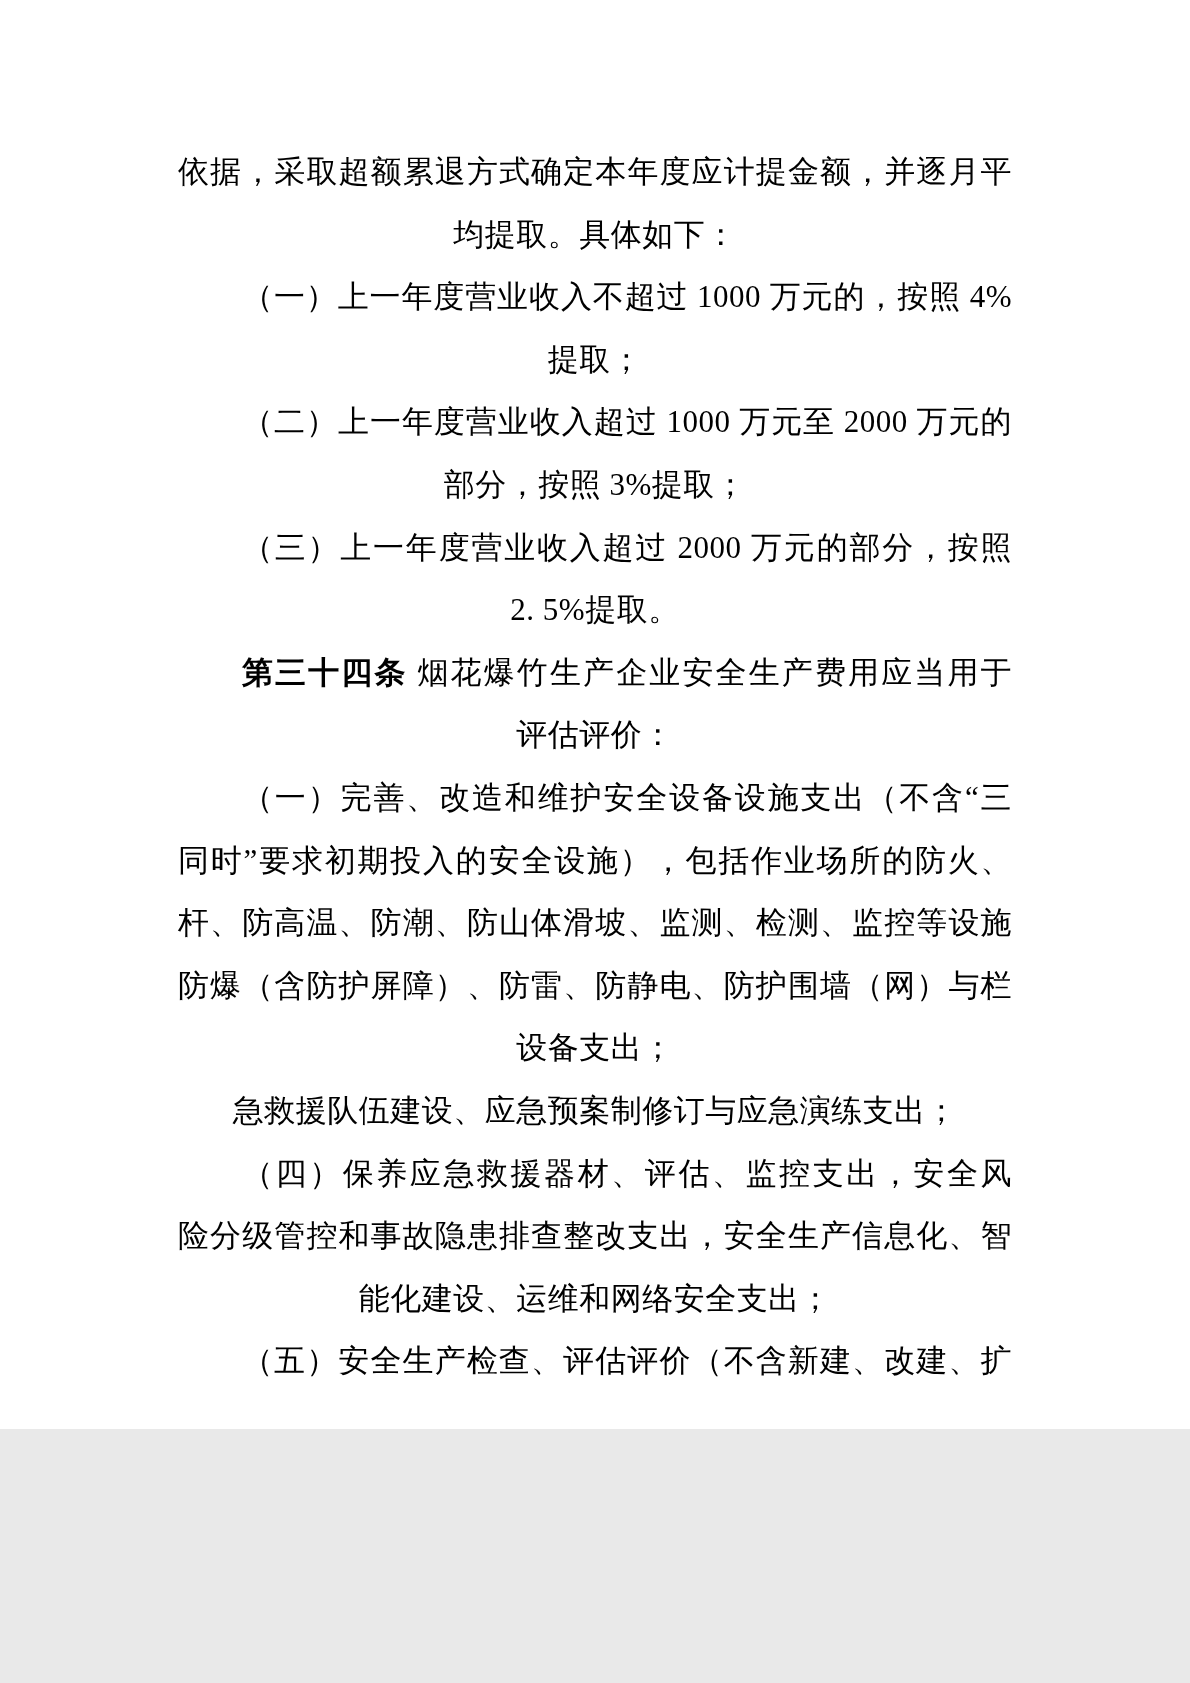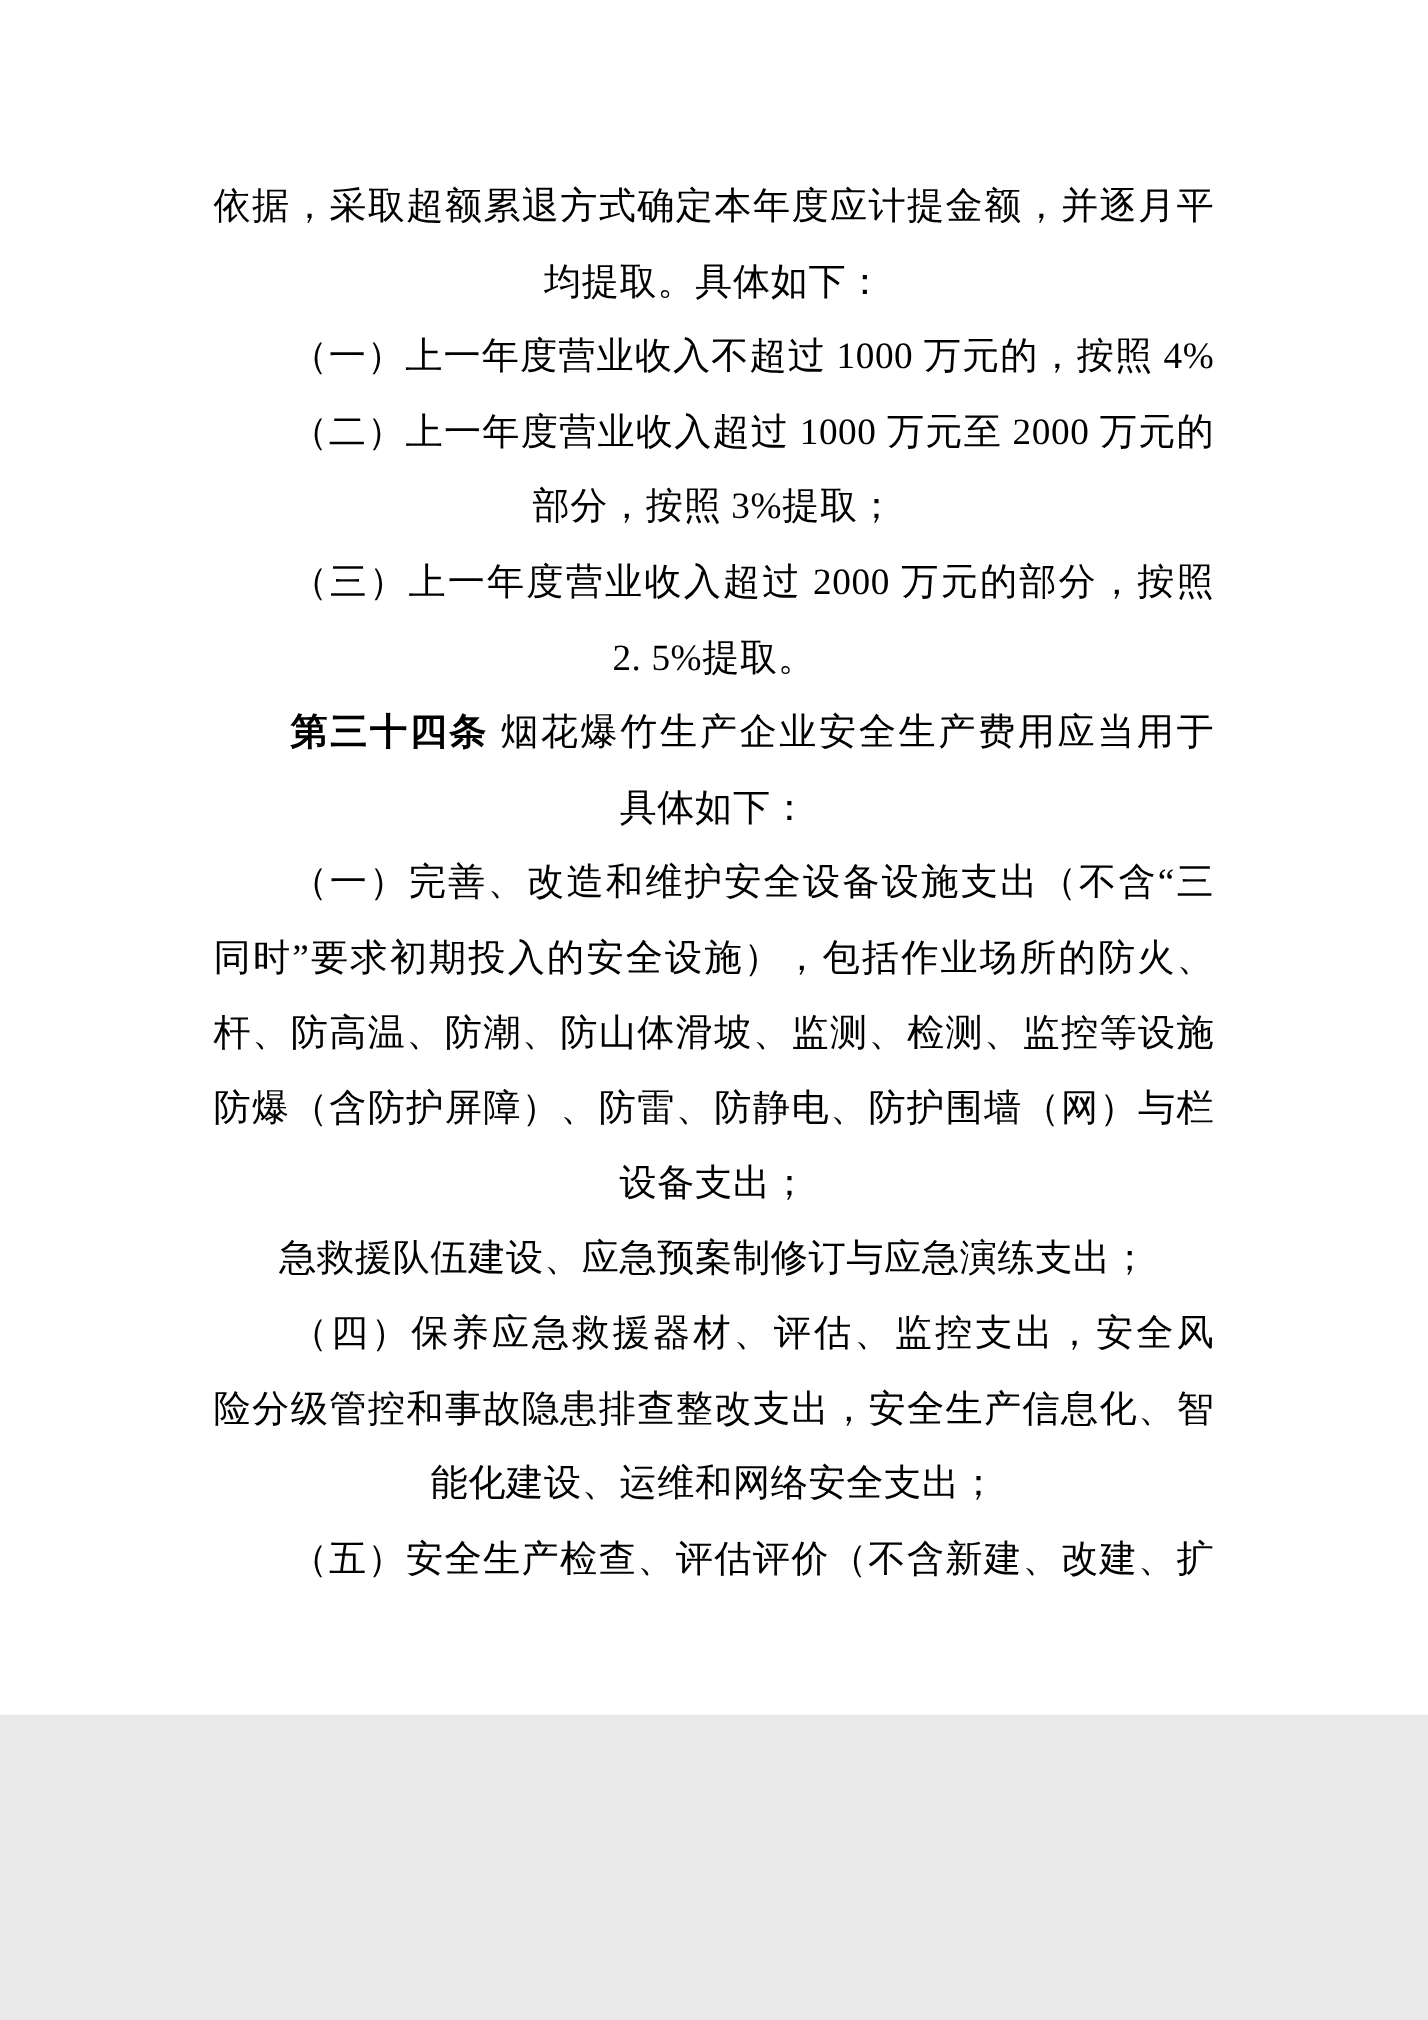--- a/index.html
+++ b/index.html
@@ -55,26 +55,27 @@
   }
 </style>
 </head>
 <body>
 
 <div class="page">
   <div class="text-block" id="text-block">
       <div class="line justify">依据，采取超额累退方式确定本年度应计提金额，并逐月平</div>
       <div class="line">均提取。具体如下：</div>
       <div class="line indent justify">（一）上一年度营业收入不超过 1000 万元的，按照 4%</div>
+      <div class="line">提取；</div>
       <div class="line indent justify">（二）上一年度营业收入超过 1000 万元至 2000 万元的</div>
       <div class="line">部分，按照 3%提取；</div>
       <div class="line indent justify">（三）上一年度营业收入超过 2000 万元的部分，按照</div>
       <div class="line">2. 5%提取。</div>
       <div class="line indent justify"><span class="bold">第三十四条</span><span> 烟花爆竹生产企业安全生产费用应当用于</span></div>
-      <div class="line">具体如下：</div>
+      <div class="line">评估评价：</div>
       <div class="line indent justify">（一）完善、改造和维护安全设备设施支出（不含“三</div>
       <div class="line justify">同时”要求初期投入的安全设施），包括作业场所的防火、</div>
       <div class="line justify">杆、防高温、防潮、防山体滑坡、监测、检测、监控等设施</div>
       <div class="line justify">防爆（含防护屏障）、防雷、防静电、防护围墙（网）与栏</div>
       <div class="line">设备支出；</div>
       <div class="line">急救援队伍建设、应急预案制修订与应急演练支出；</div>
       <div class="line indent justify">（四）保养应急救援器材、评估、监控支出，安全风</div>
       <div class="line justify">险分级管控和事故隐患排查整改支出，安全生产信息化、智</div>
       <div class="line">能化建设、运维和网络安全支出；</div>
       <div class="line indent justify">（五）安全生产检查、评估评价（不含新建、改建、扩</div>

